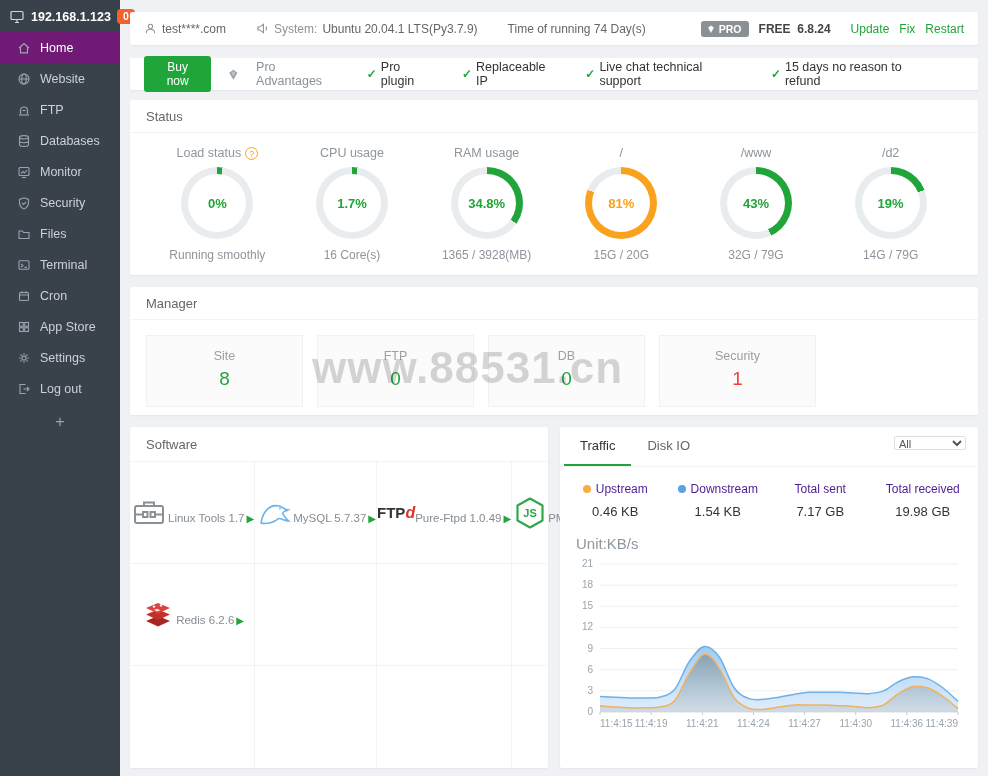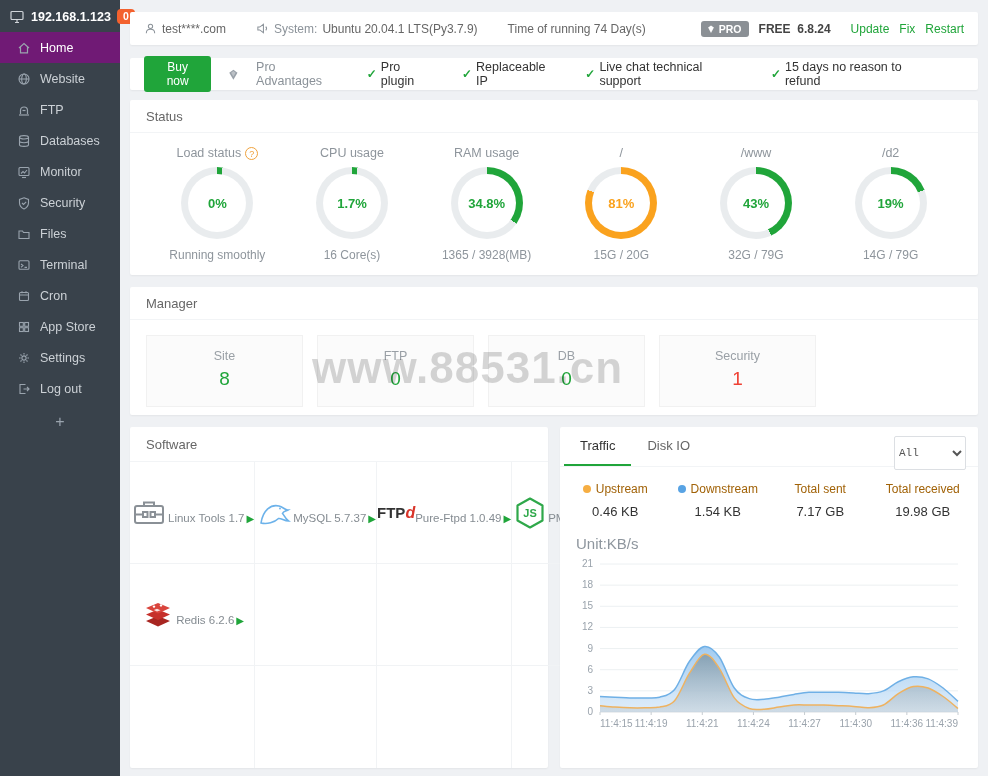--- a/index.html
+++ b/index.html
@@ -72,23 +72,23 @@
   .sw-label { font-size:11.5px; color:#858c92; margin-top:11px; white-space:nowrap; }
   .play { color:#20a53a; font-size:10px; margin-left:2px; cursor:pointer; }
   .ftp-logo { font-weight:bold; font-size:15px; color:#333; }
   .ftp-logo i { color:#d9352a; font-size:16px; }
 
   
   .monitor-card { width:418px; height:341px; position:relative; }
   .tabs { height:40px; border-bottom:1px solid #f2f4f6; display:flex; align-items:stretch; padding:0 4px; }
   .tab { line-height:38px; padding:0 16px; font-size:13px; color:#666; cursor:pointer; border-bottom:2px solid transparent; }
   .tab.active { color:#333; border-bottom-color:#20a53a; }
-  .range-select { position:absolute; right:12px; top:9px; width:72px; height:34px; font-size:11px; color:#555; border:1px solid #dcdfe3; border-radius:2px; background:#fff; font-family:Liberation Mono, monospace; }
+  .range-select { position:absolute; right:12px; top:9px; width:72px; height:14px; font-size:11px; color:#555; border:1px solid #dcdfe3; border-radius:2px; background:#fff; font-family:Liberation Sans, sans-serif; }
   .stats { display:grid; grid-template-columns:repeat(4,1fr); text-align:center; padding:15px 4px 4px 4px; }
-  .stat-label { color:#a16207; font-size:12px; display:flex; align-items:center; justify-content:center; gap:5px; }
+  .stat-label { color:#4c1d95; font-size:12px; display:flex; align-items:center; justify-content:center; gap:5px; }
   .dot { width:8px; height:8px; border-radius:50%; display:inline-block; }
   .stat-value { color:#333; font-size:13px; margin-top:8px; }
   .unit { margin:12px 0 0 16px; color:#8e969e; font-size:15px; }
   .chart-wrap { margin:2px 4px 0 8px; }
 </style>
 </head>
 <body>
 
 <div class="app">
 

